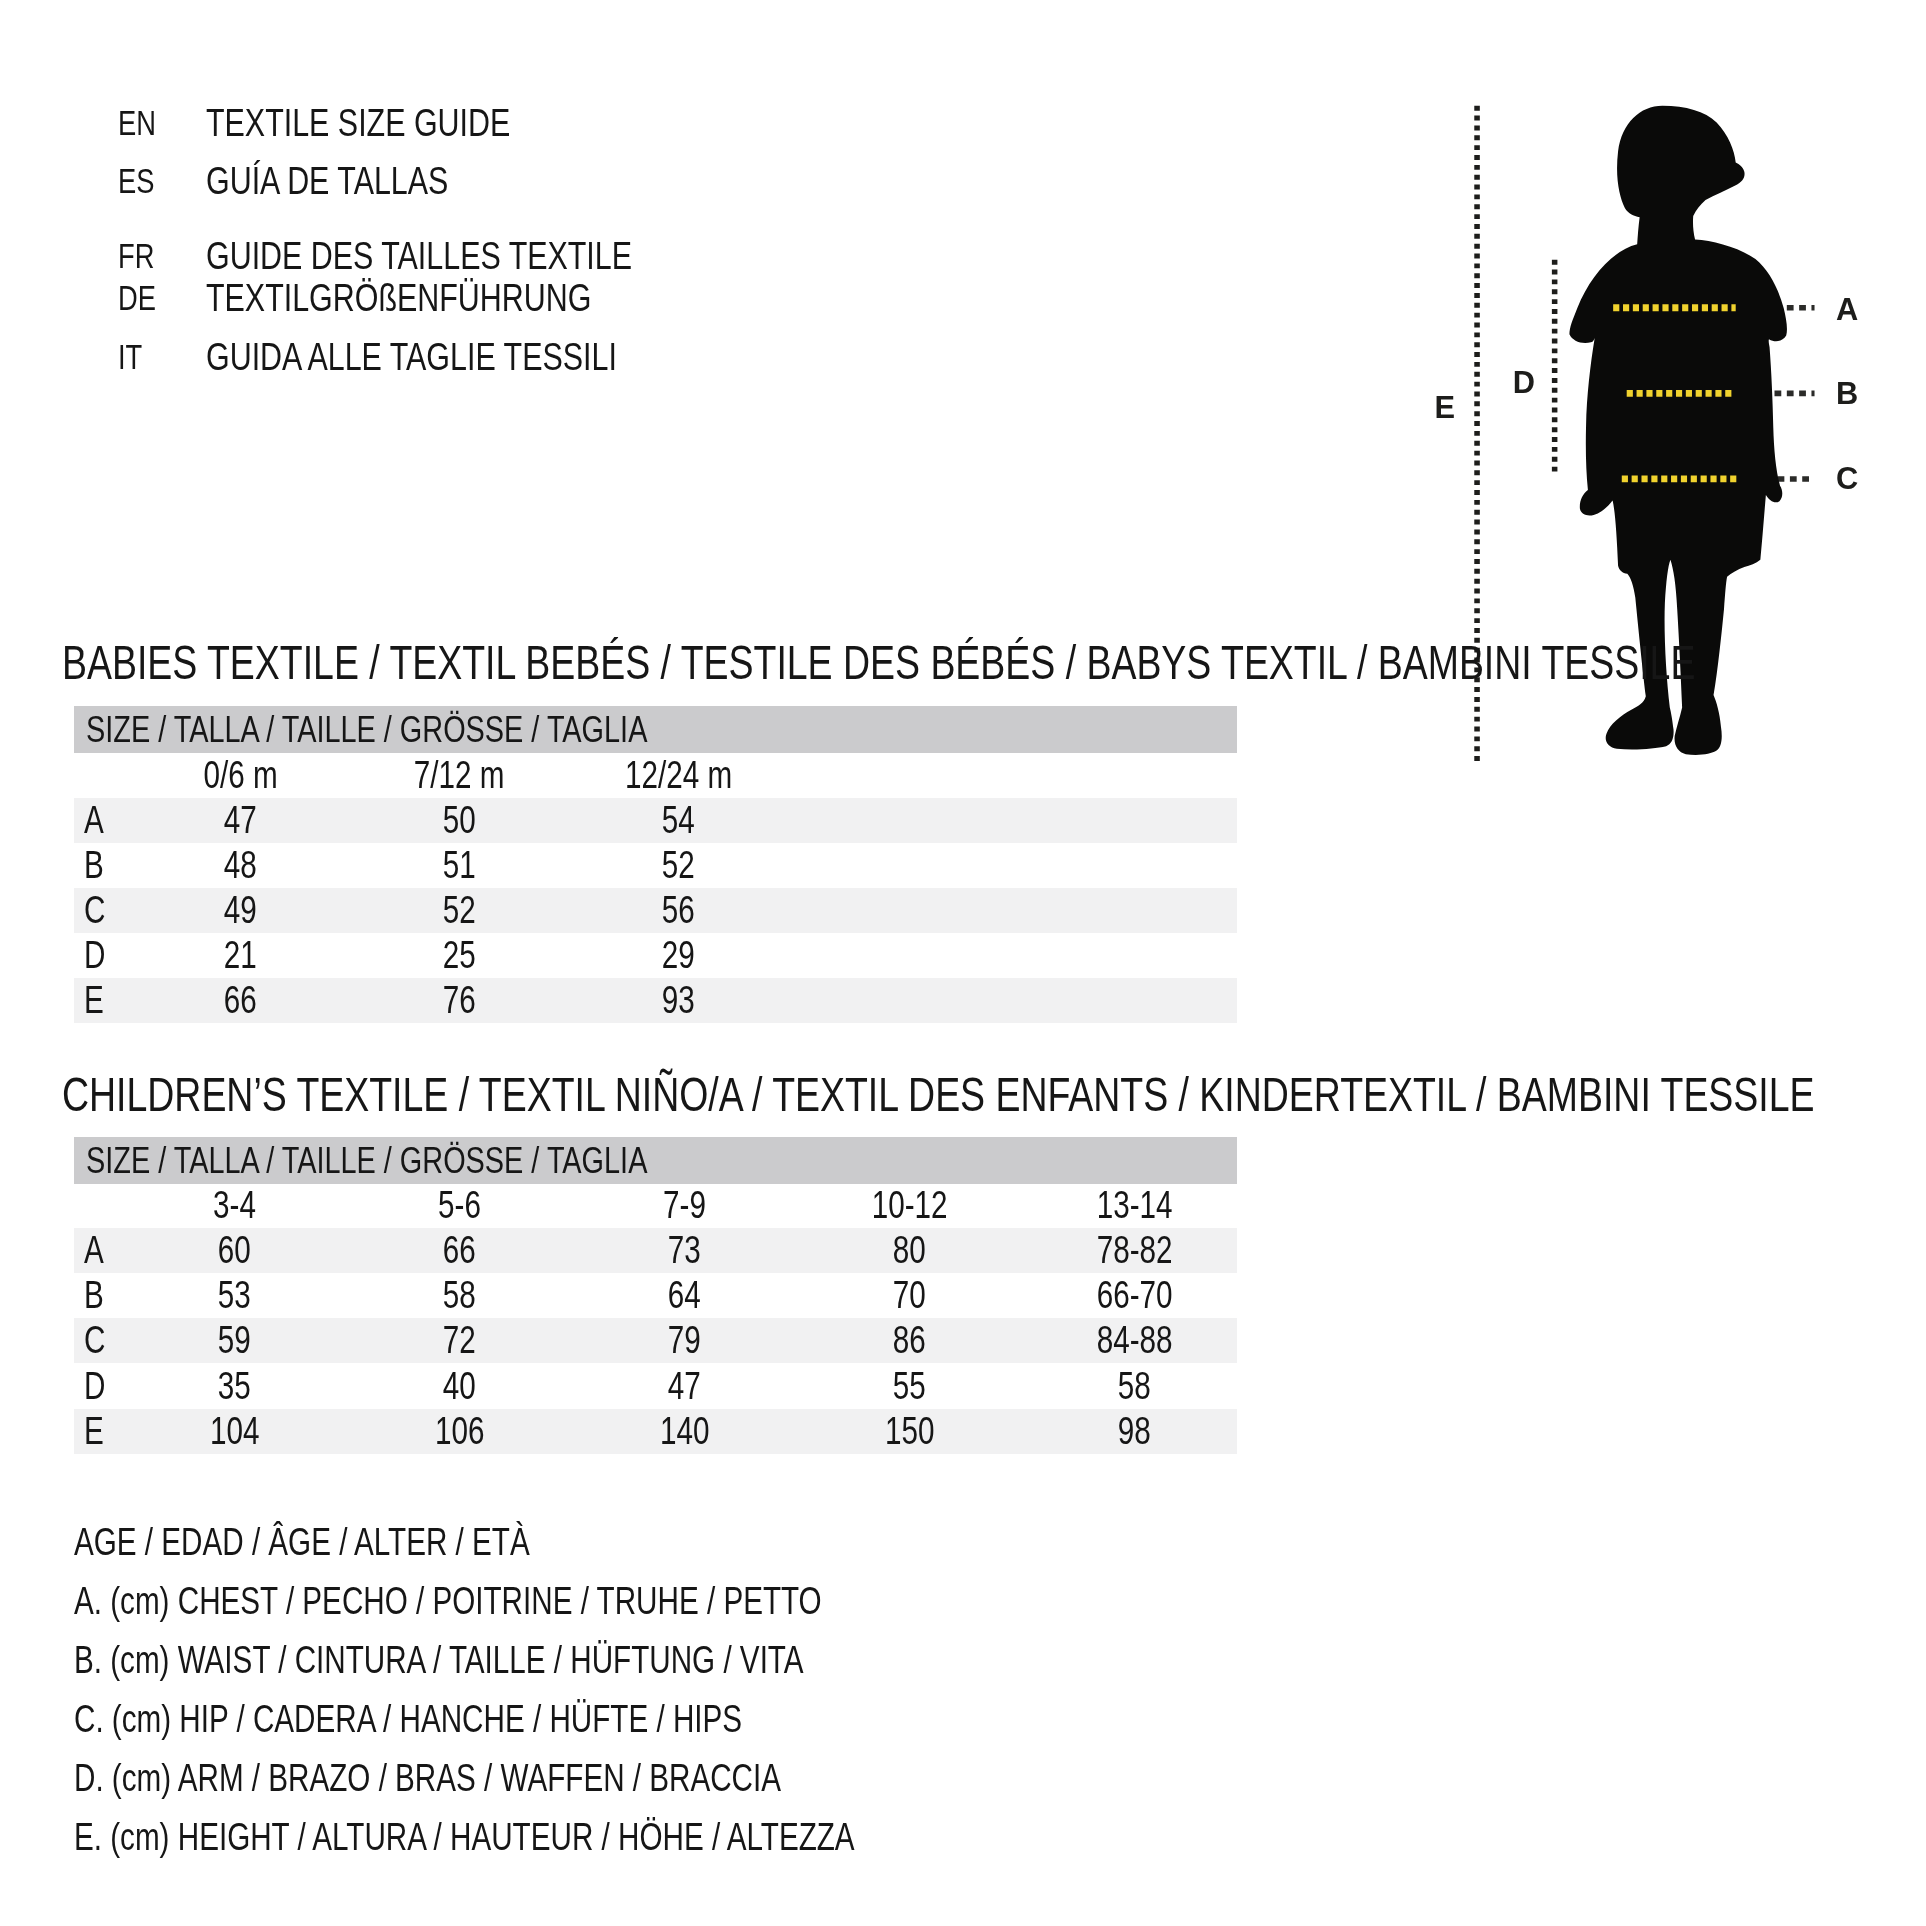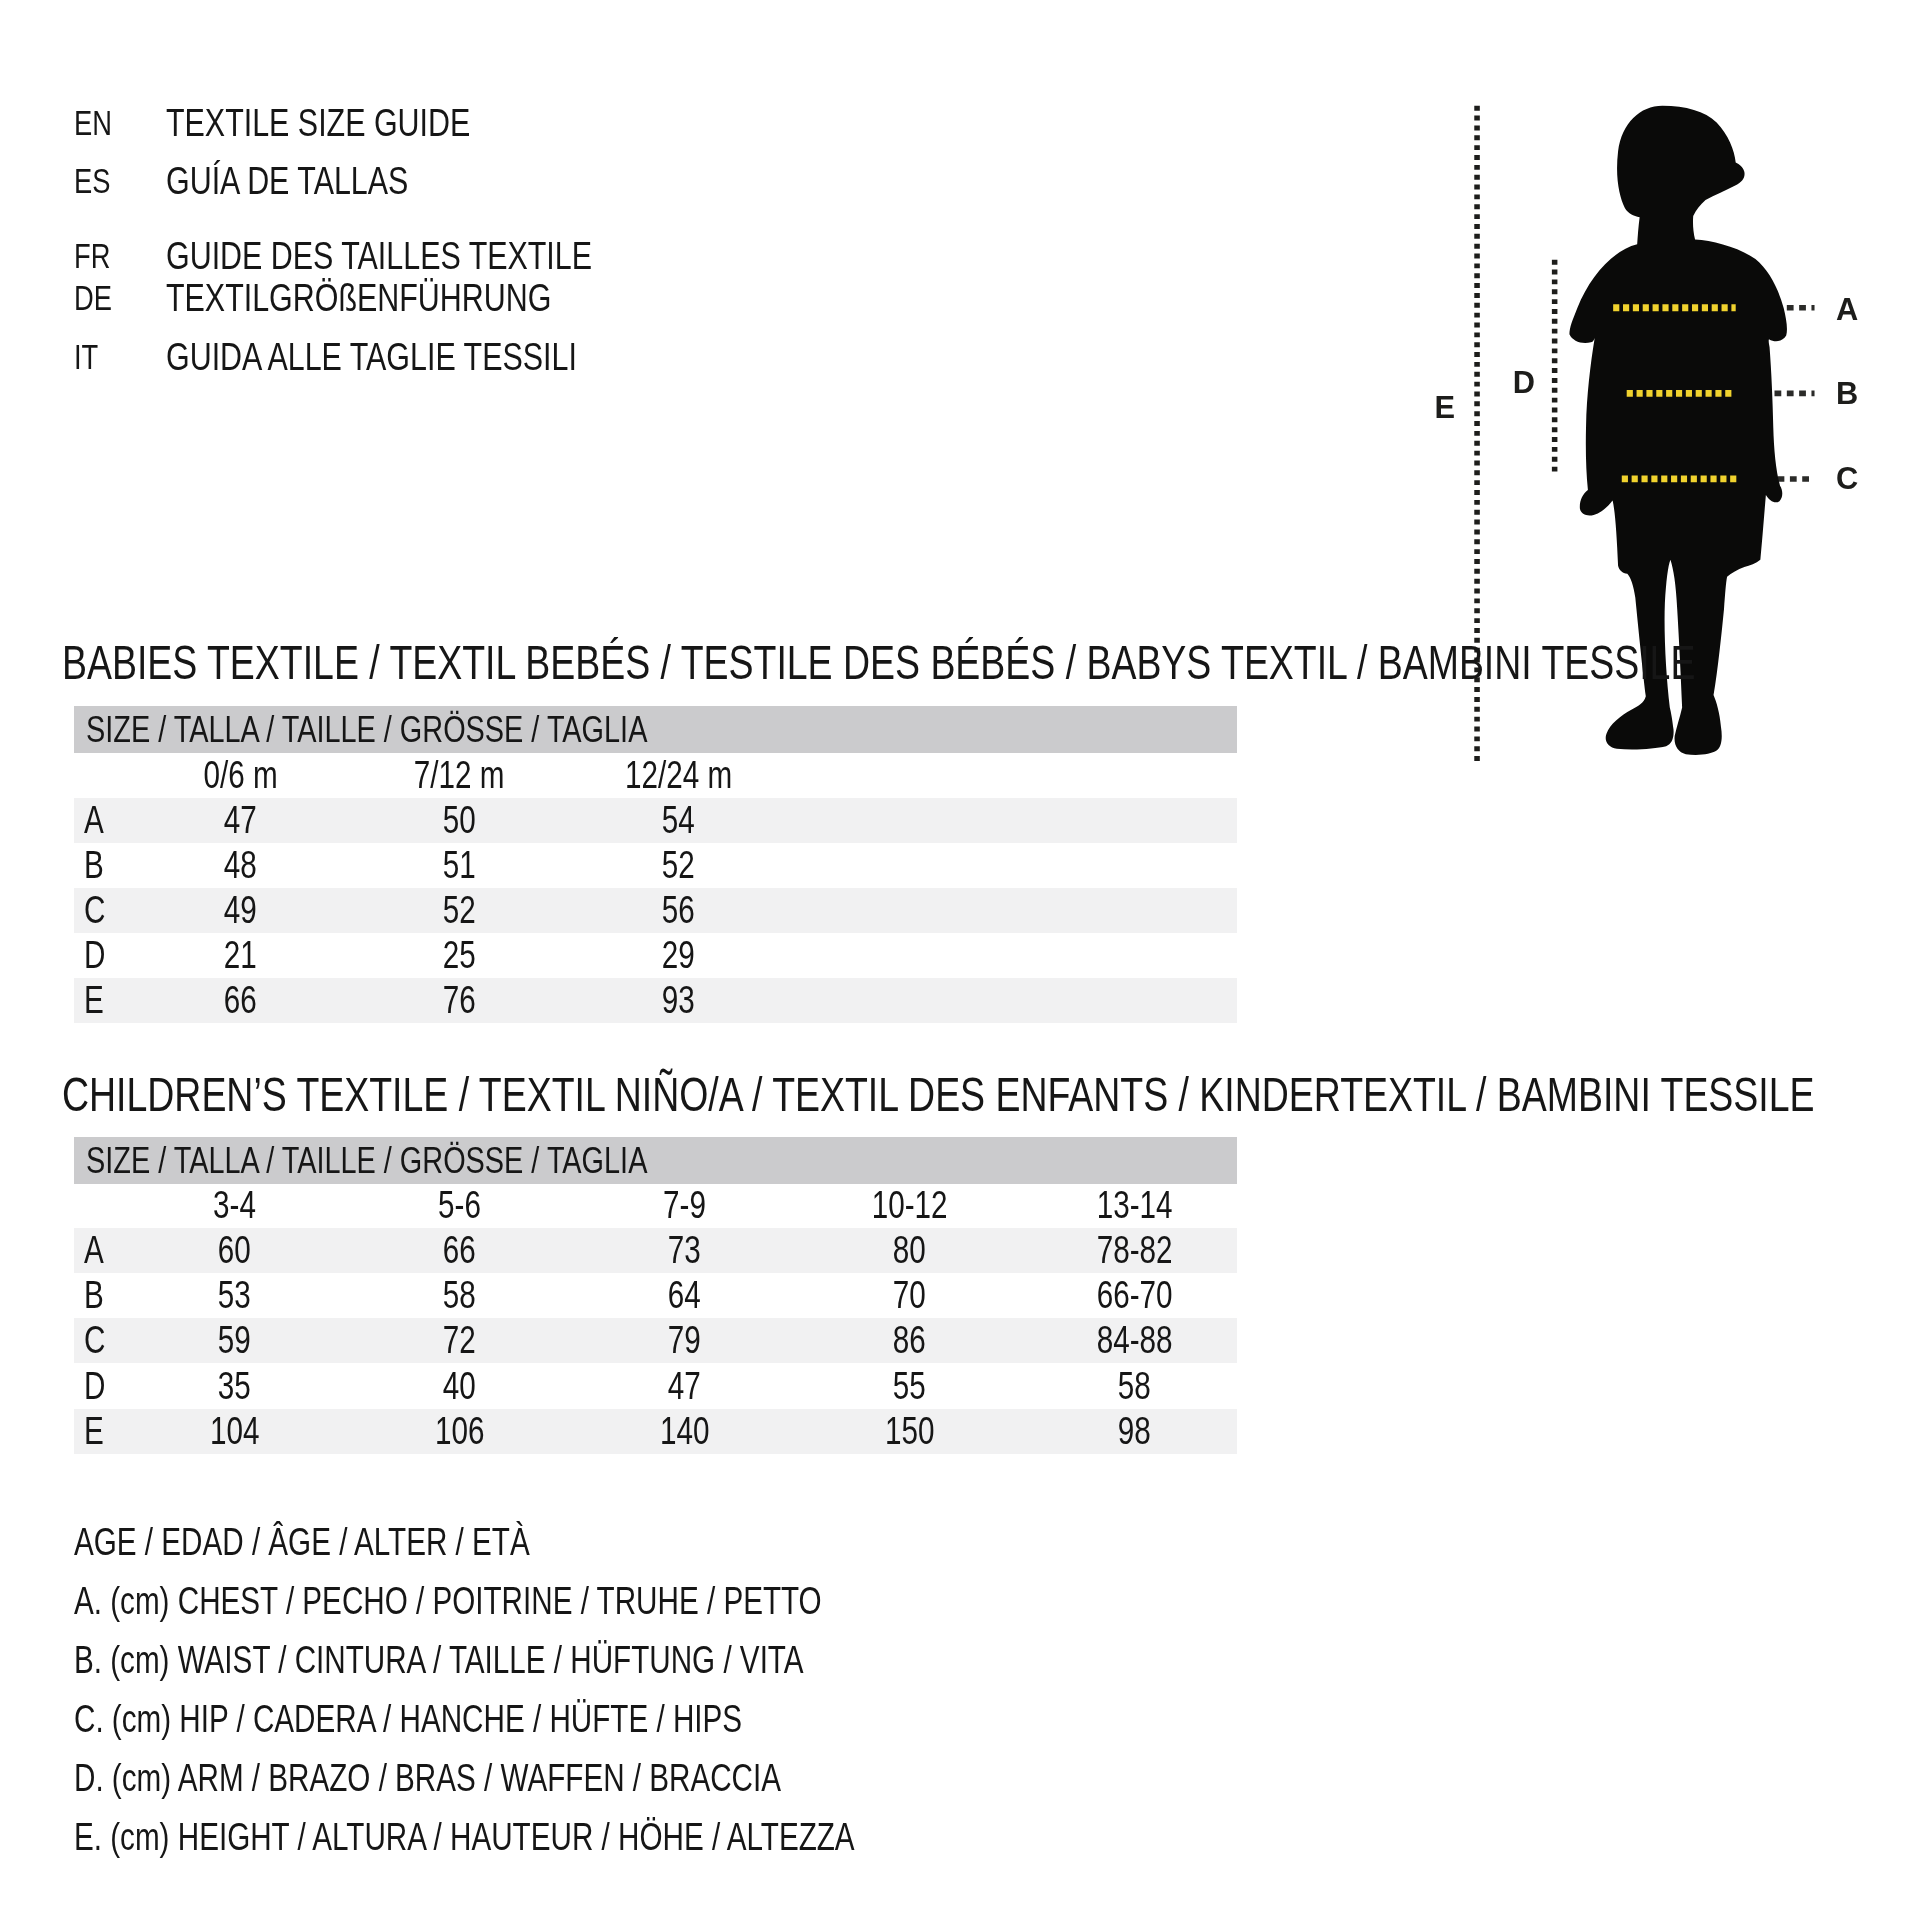--- a/index.html
+++ b/index.html
@@ -12,22 +12,22 @@
     overflow:hidden;
   }
   .abs{position:absolute;}
   
   .cnd{display:inline-block;transform:scaleX(0.78);white-space:nowrap;}
   .o-left{transform-origin:0 50%;}
   .o-mid{transform-origin:50% 50%;}
 
   
   .lang-row{position:absolute;left:74px;width:1294px;height:48px;display:grid;grid-template-columns:92px 1fr;align-items:center;}
-  .lang-code{font-size:35px;}
-  .lang-title{font-size:39px;}
+  .lang-code{font-size:35px;margin-left:44px;}
+  .lang-title{font-size:39px;margin-left:40px;}
 
   
   .tbl-title{position:absolute;left:62px;height:44px;display:flex;align-items:flex-start;font-size:48px;}
 
   
   .trow{position:absolute;left:74px;width:1163px;height:45px;display:grid;align-items:center;font-size:38px;}
   .babies-grid{grid-template-columns:57px 219px 219px 219px;}
   .children-grid{grid-template-columns:48px 225px 225px 225px 225px 225px;text-align:right;}
   .size-bar{position:absolute;left:74px;width:1163px;height:47px;background:#cbcbcd;display:flex;align-items:center;font-size:37px;padding-left:12px;box-sizing:border-box;}
   .cell{display:flex;justify-content:center;align-items:center;}

